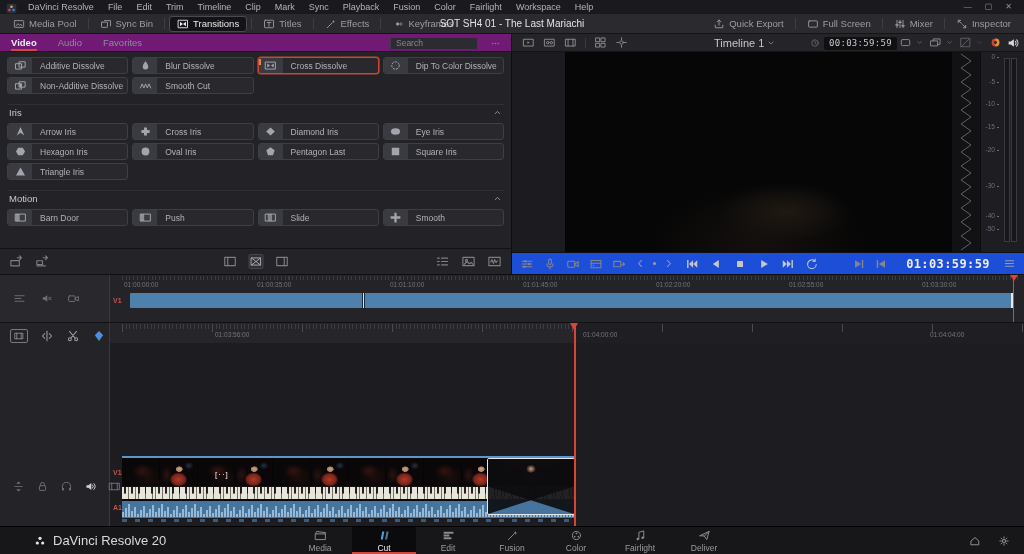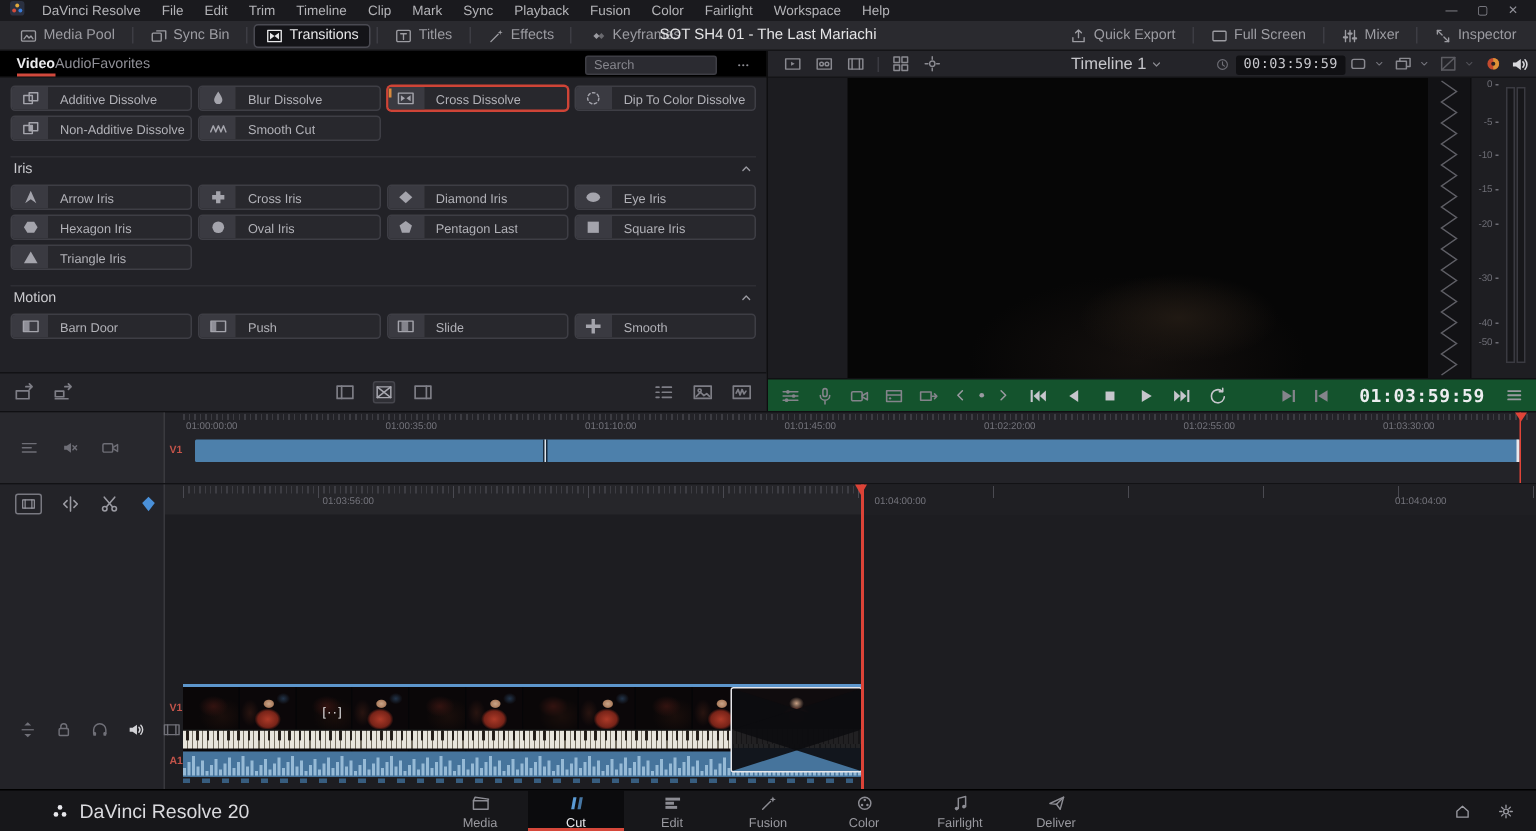--- a/index.html
+++ b/index.html
@@ -3,39 +3,39 @@
 <meta charset="utf-8">
 <style>
   *{box-sizing:border-box;margin:0;padding:0;-webkit-user-select:none;user-select:none}
   html,body{background:#101012}
   #app{position:relative;width:1024px;height:554px;background:#212126;overflow:hidden;
        font-family:"Liberation Sans",sans-serif;color:#c8c8cc}
   .ic{display:inline-block;flex:none}
   .ic svg{width:100%;height:100%;display:block}
 
   
-  #menubar{height:14px;background:#1a1a1e;display:flex;align-items:flex-start;padding:0 6px}
+  #menubar{height:14px;background:#1a1a1e;display:flex;align-items:flex-end;padding:0 6px}
   #menubar .applogo{width:11px;height:11px;margin-right:4px}
   .menu-item{font-size:9px;color:#b4b4b8;padding:0 7px;line-height:14px;white-space:nowrap}
   #win-controls{margin-left:auto;display:flex;gap:13px;padding-right:6px}
   .win-ctl{font-size:8px;color:#92929a;line-height:14px}
 
   
   #toolbar{height:20px;background:#2a2a2f;border-bottom:1px solid #141417;display:flex;align-items:center;position:relative;padding:0 6px}
   .tb-btn{display:flex;align-items:center;gap:4px;color:#9c9ca2;font-size:9.5px;padding:1px 7px;border-radius:3px;height:16px;white-space:nowrap}
   .tb-btn .ic{width:12px;height:12px}
   .tb-btn.active{background:#141418;border:1px solid #4a4a52;color:#e8e8ea}
   .tb-sep{width:1px;height:11px;background:#3d3d44;margin:0 4px}
   #toolbar-title{position:absolute;left:0;right:0;text-align:center;font-size:10px;font-weight:normal;color:#e4e4e6;pointer-events:none}
   #toolbar-right{margin-left:auto;display:flex;align-items:center}
 
   
   #workspace{display:flex;height:240px}
   #transitions-panel{width:512px;position:relative;background:#222227;border-right:1px solid #0e0e10}
-  #panel-tabs{height:18px;background:#000000;border-bottom:1px solid #18181b;display:flex;align-items:center;padding:0 11px;position:relative}
+  #panel-tabs{height:18px;background:#701a75;border-bottom:1px solid #18181b;display:flex;align-items:center;padding:0 11px;gap:21px;position:relative}
   .p-tab{font-size:9.5px;color:#8f8f96;line-height:17px;height:100%}
   .p-tab.active{color:#ececef;font-weight:bold;box-shadow:inset 0 -2px 0 #d1493d}
   #search-input{position:absolute;right:33px;top:2.5px;width:88px;height:13px;background:#2b2b31;border:1px solid #3e3e45;border-radius:2px;color:#b0b0b6;font-size:8.5px;padding:0 5px;outline:none;font-family:"Liberation Sans",sans-serif}
   #search-input::placeholder{color:#87878e}
   #more-options{position:absolute;right:9px;top:5px;width:13px;height:9px;color:#8d8d94}
 
   #panel-body{position:absolute;top:18px;bottom:26px;left:0;right:0;overflow:hidden;padding:2px 7px 0}
   .sec-header{height:16px;display:flex;align-items:center;justify-content:space-between;color:#cacace;font-size:9.5px;padding:0 2px;margin-top:2px}
   .sec-header + .sec-header, .sec-grid + .sec-header{border-top:1px solid #2e2e34}
   .sec-chevron{width:9px;height:9px;color:#9a9aa1}
@@ -73,21 +73,21 @@
   #video-frame{position:absolute;left:53px;top:0;width:387px;height:200px;
     background:radial-gradient(95px 42px at 57% 80%, #201913 0%, rgba(10,9,8,0) 70%),
                radial-gradient(150px 75px at 50% 94%, #14100e 0%, rgba(6,6,6,0) 75%),
                #060606}
   #jog-strip{position:absolute;left:440px;top:0;width:28px;height:200px;background:#121215}
   #meters{position:absolute;left:468px;right:0;top:0;height:200px;background:#1e1e22;border-left:1px solid #0d0d0f}
   .mbar{position:absolute;top:6px;bottom:10px;width:6px;background:#17171a;border:1px solid #3a3a41}
   .db-label{position:absolute;right:25px;width:20px;text-align:right;font-size:6.5px;color:#6e6e76;line-height:6px}
   .db-label::after{content:"";display:inline-block;width:2px;height:1px;background:#6e6e76;margin:0 0 1px 2px}
 
-  #transport{position:absolute;left:0;right:0;bottom:0;height:22px;background:#14532d;border-top:1px solid #101013;display:flex;align-items:center;padding:0 8px}
+  #transport{position:absolute;left:0;right:0;bottom:0;height:22px;background:#1d4ed8;border-top:1px solid #101013;display:flex;align-items:center;padding:0 8px}
   .tr-ic{width:14px;height:14px;color:#84848b;margin-right:9px}
   .jog-ic{width:11px;height:11px;color:#9a9aa1;margin-right:3px}
   .tp-ic{width:14px;height:14px;color:#c6c6cc;margin-right:10px}
   #transport-tc{font-family:"DejaVu Sans Mono",monospace;font-size:12px;font-weight:bold;color:#ededf0;letter-spacing:.4px;margin:0 13px 0 10px}
   #transport-menu{width:13px;height:13px;color:#9a9aa1}
 
   
   #upper-timeline{position:relative;height:48px;background:#232328;border-top:1px solid #101013}
   #upper-gutter{position:absolute;left:0;top:0;bottom:0;width:110px;background:#28282d;border-right:1px solid #3a3a3f;display:flex;gap:14px;padding:17px 0 0 13px}
   #upper-gutter .ic{width:13px;height:13px;color:#6e6e76}

